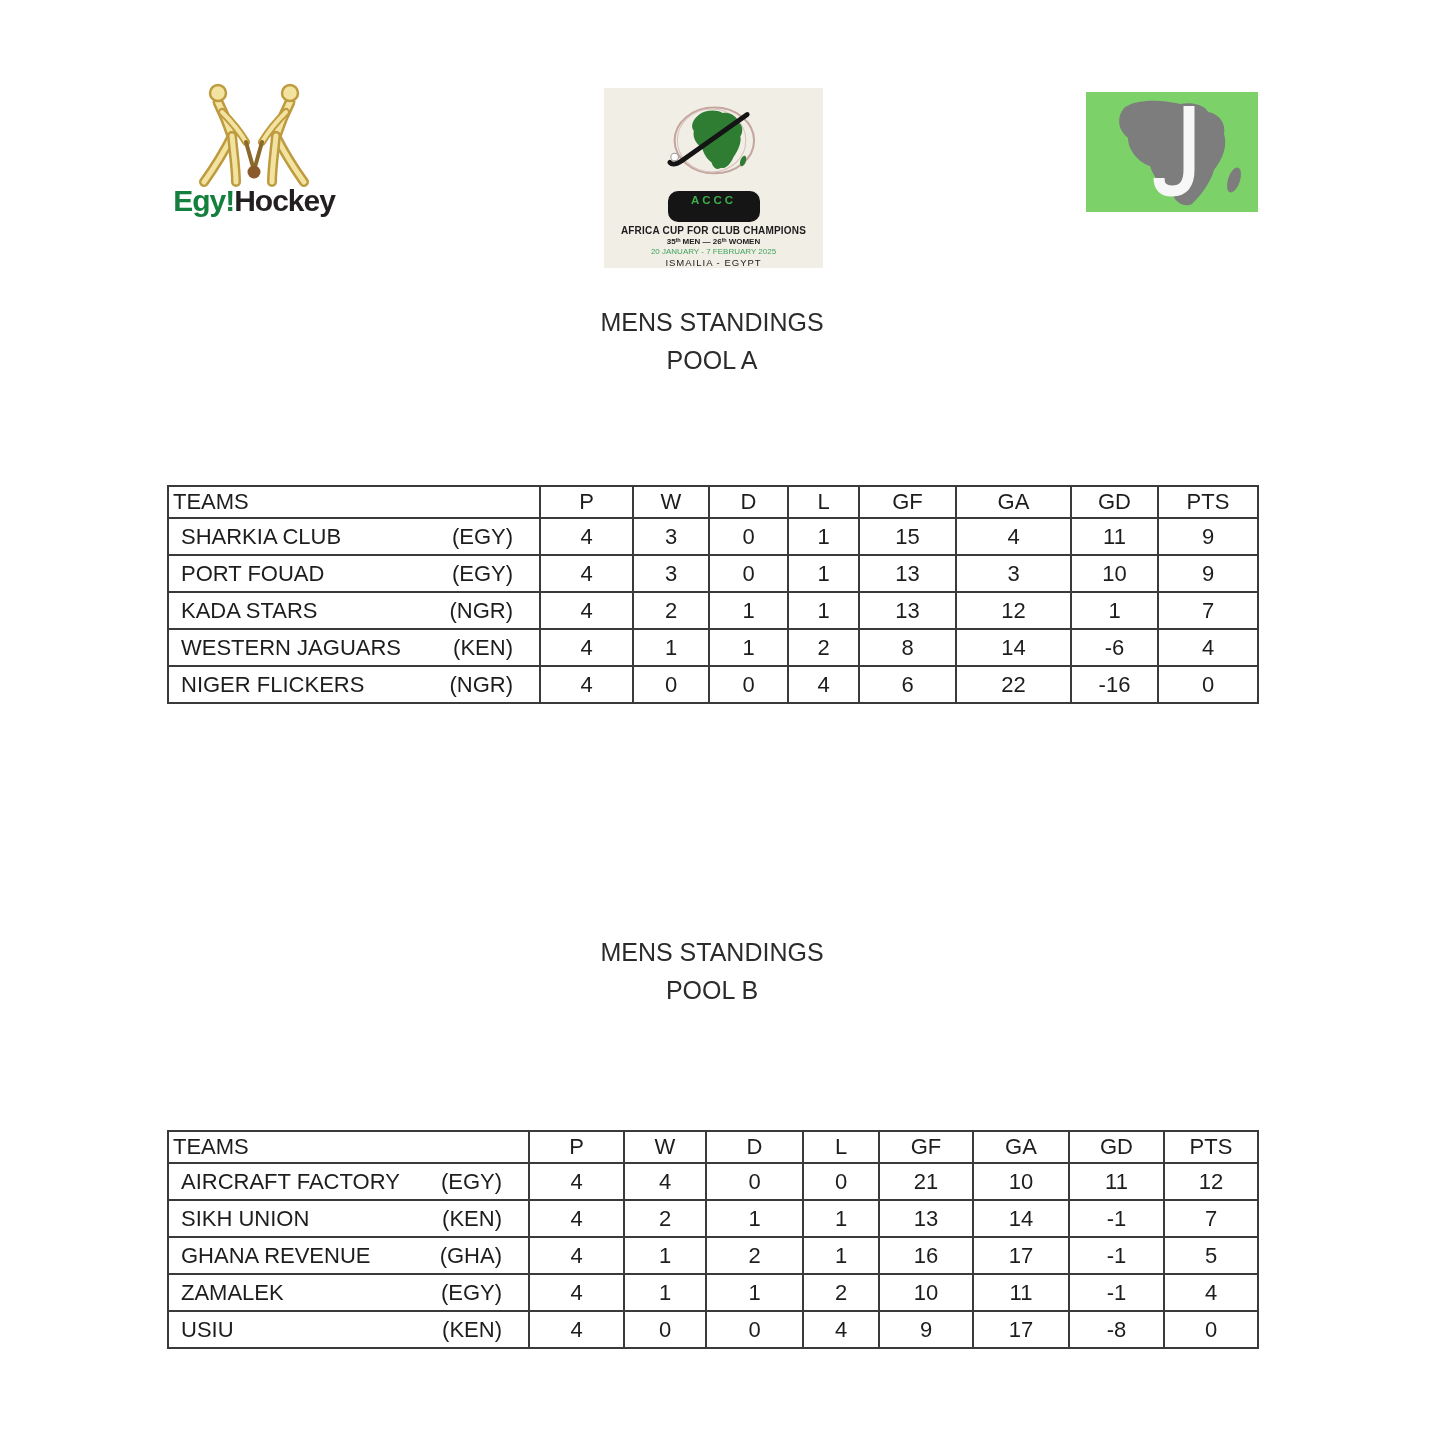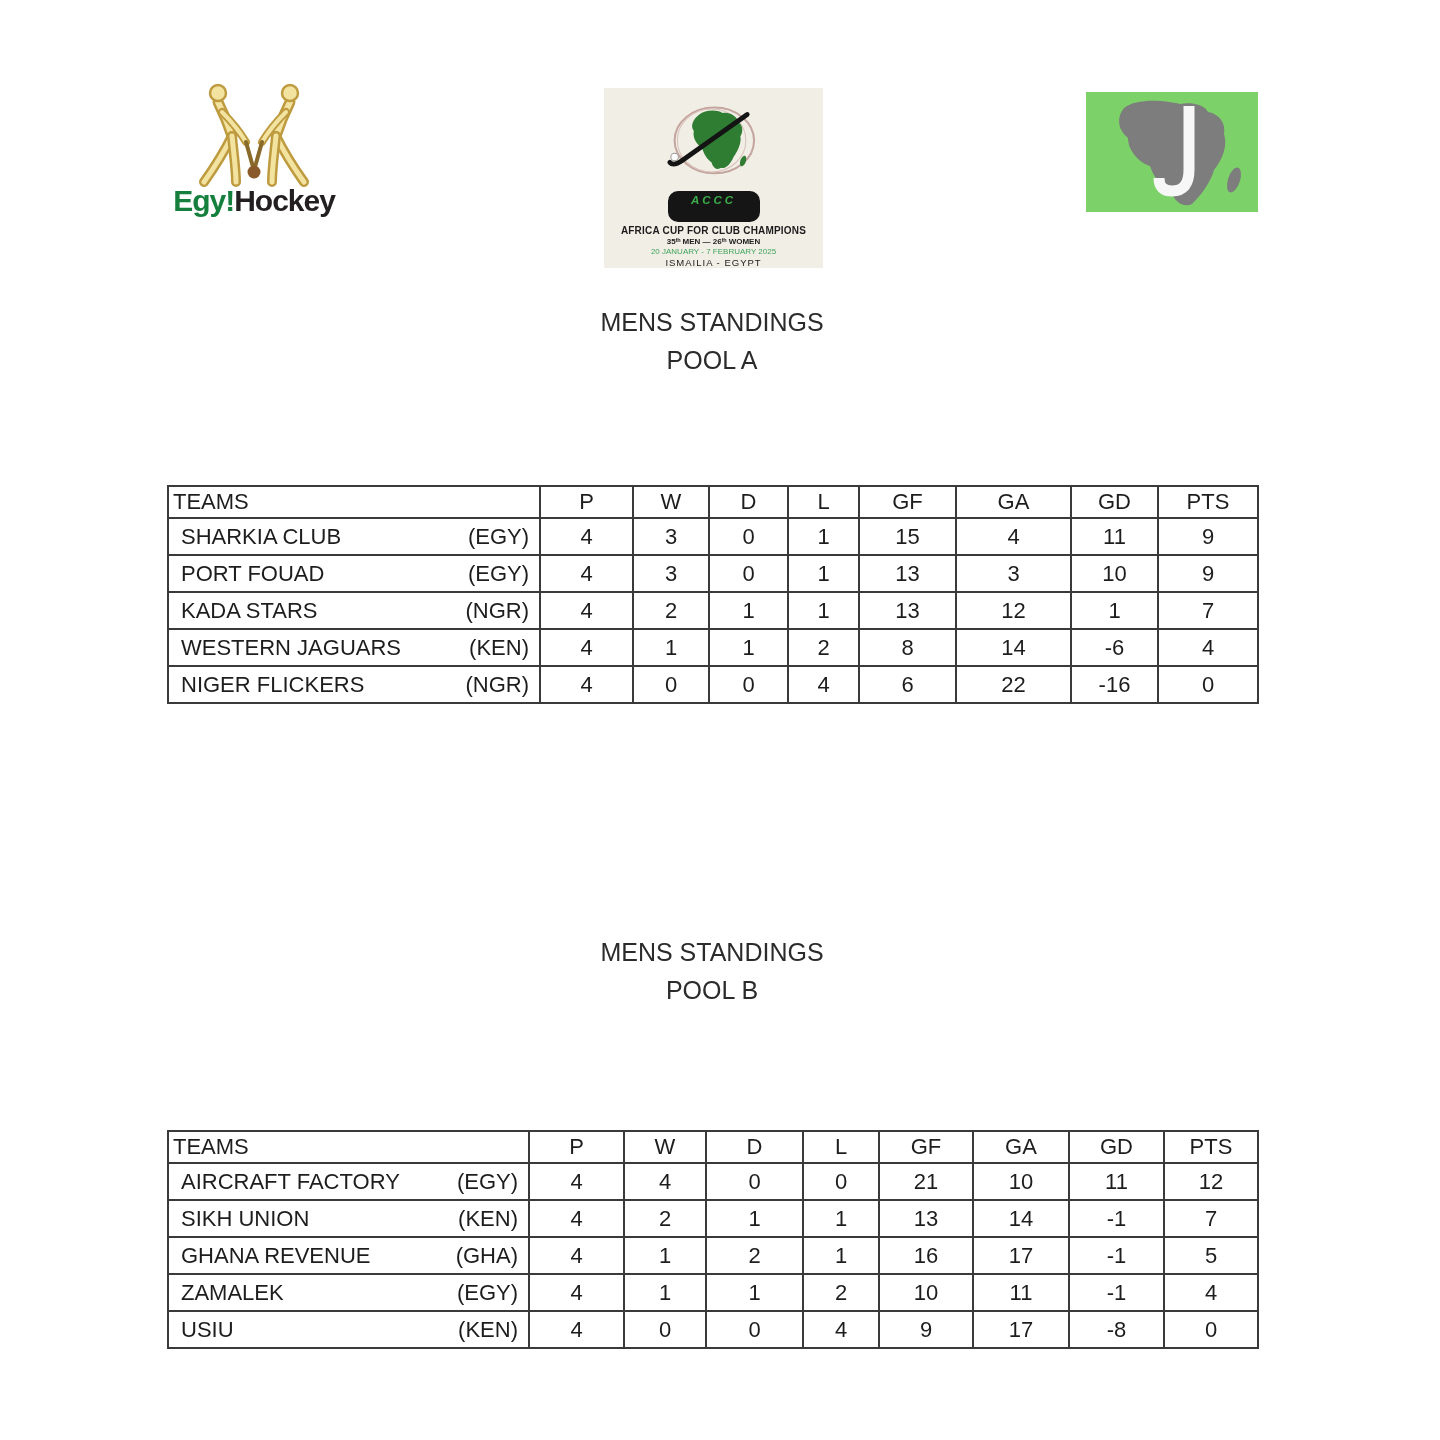--- a/index.html
+++ b/index.html
@@ -31,21 +31,21 @@
     position: absolute; left: 604px; top: 88px;
     width: 219px; height: 180px;
     background: #f1eee6;
     display: flex; flex-direction: column; align-items: center;
     text-align: center;
   }
   .accc-globe { width: 150px; height: 104px; margin-top: 2px; }
   .accc-badge {
     width: 92px; height: 32px; line-height: 19px;
     background: #151515; border-radius: 10px;
-    color: #3cae4a; font-size: 11.5px; font-weight: 700; letter-spacing: 3px; font-style: italic;
+    color: #3cae4a; font-size: 11.5px; font-weight: 700; letter-spacing: 3px;
   }
   .accc-line1 { margin-top: 3px; font-size: 10px;  font-weight: 700; color: #1c1c1c; letter-spacing: 0.2px; white-space: nowrap; }
   .accc-line2 { margin-top: 1px; font-size: 8px;   font-weight: 700; color: #1c1c1c; white-space: nowrap; }
   .accc-line3 { margin-top: 1px; font-size: 8px;   font-weight: 400; color: #3fa45b; white-space: nowrap; }
   .accc-line4 { margin-top: 1px; font-size: 9.5px; font-weight: 400; color: #1c1c1c; letter-spacing: 1px; white-space: nowrap; }
 
   .logo-ahf {
     position: absolute; left: 1086px; top: 92px;
     width: 172px; height: 120px;
     background: #7cd169;
@@ -75,21 +75,21 @@
     text-align: center;
     padding: 0;
     overflow: hidden;
     white-space: nowrap;
   }
   table.standings thead tr { height: 32px; }
   table.standings tbody tr { height: 37px; }
   table.standings th.teams { text-align: left; padding-left: 4px; }
   td.teams .team-wrap {
     display: flex; justify-content: space-between; align-items: center;
-    padding: 0 10px 0 12px;
+    padding: 0 26px 0 12px;
   }
 </style>
 </head>
 <body>
 
 <div class="page">
 
   <div class="logo-egyhockey">
     <svg width="160" height="108" viewBox="0 0 160 108">
 

